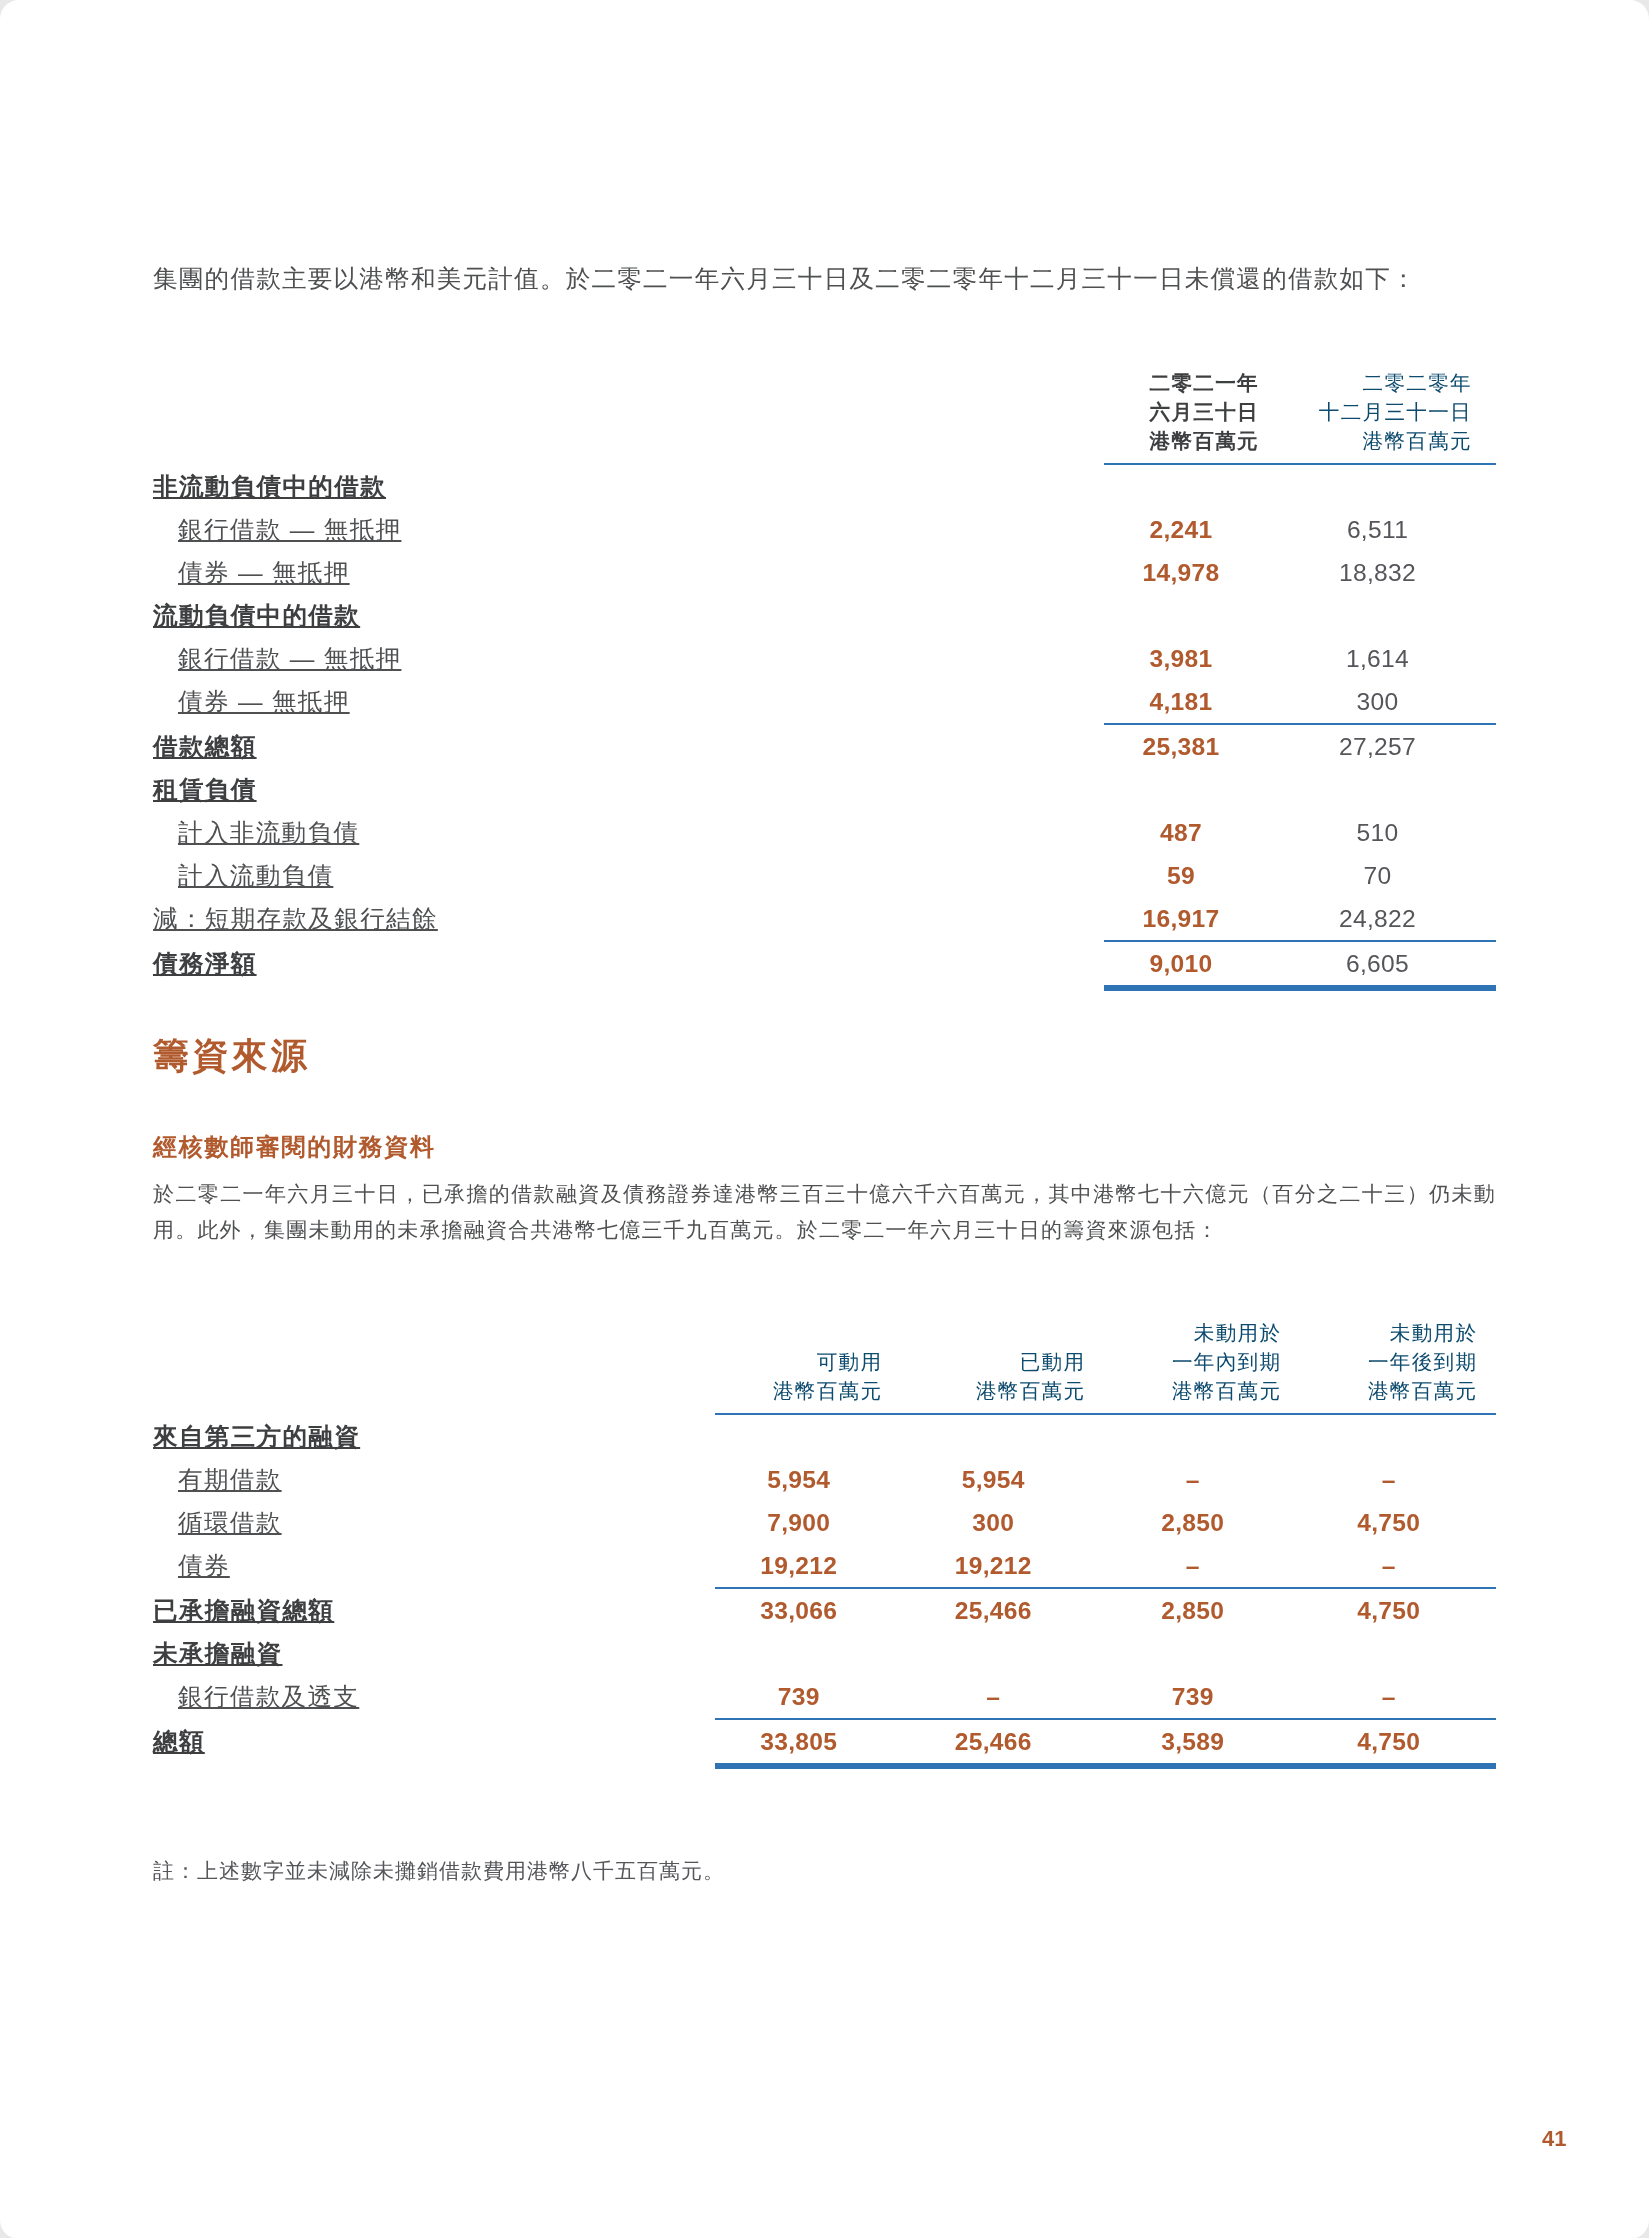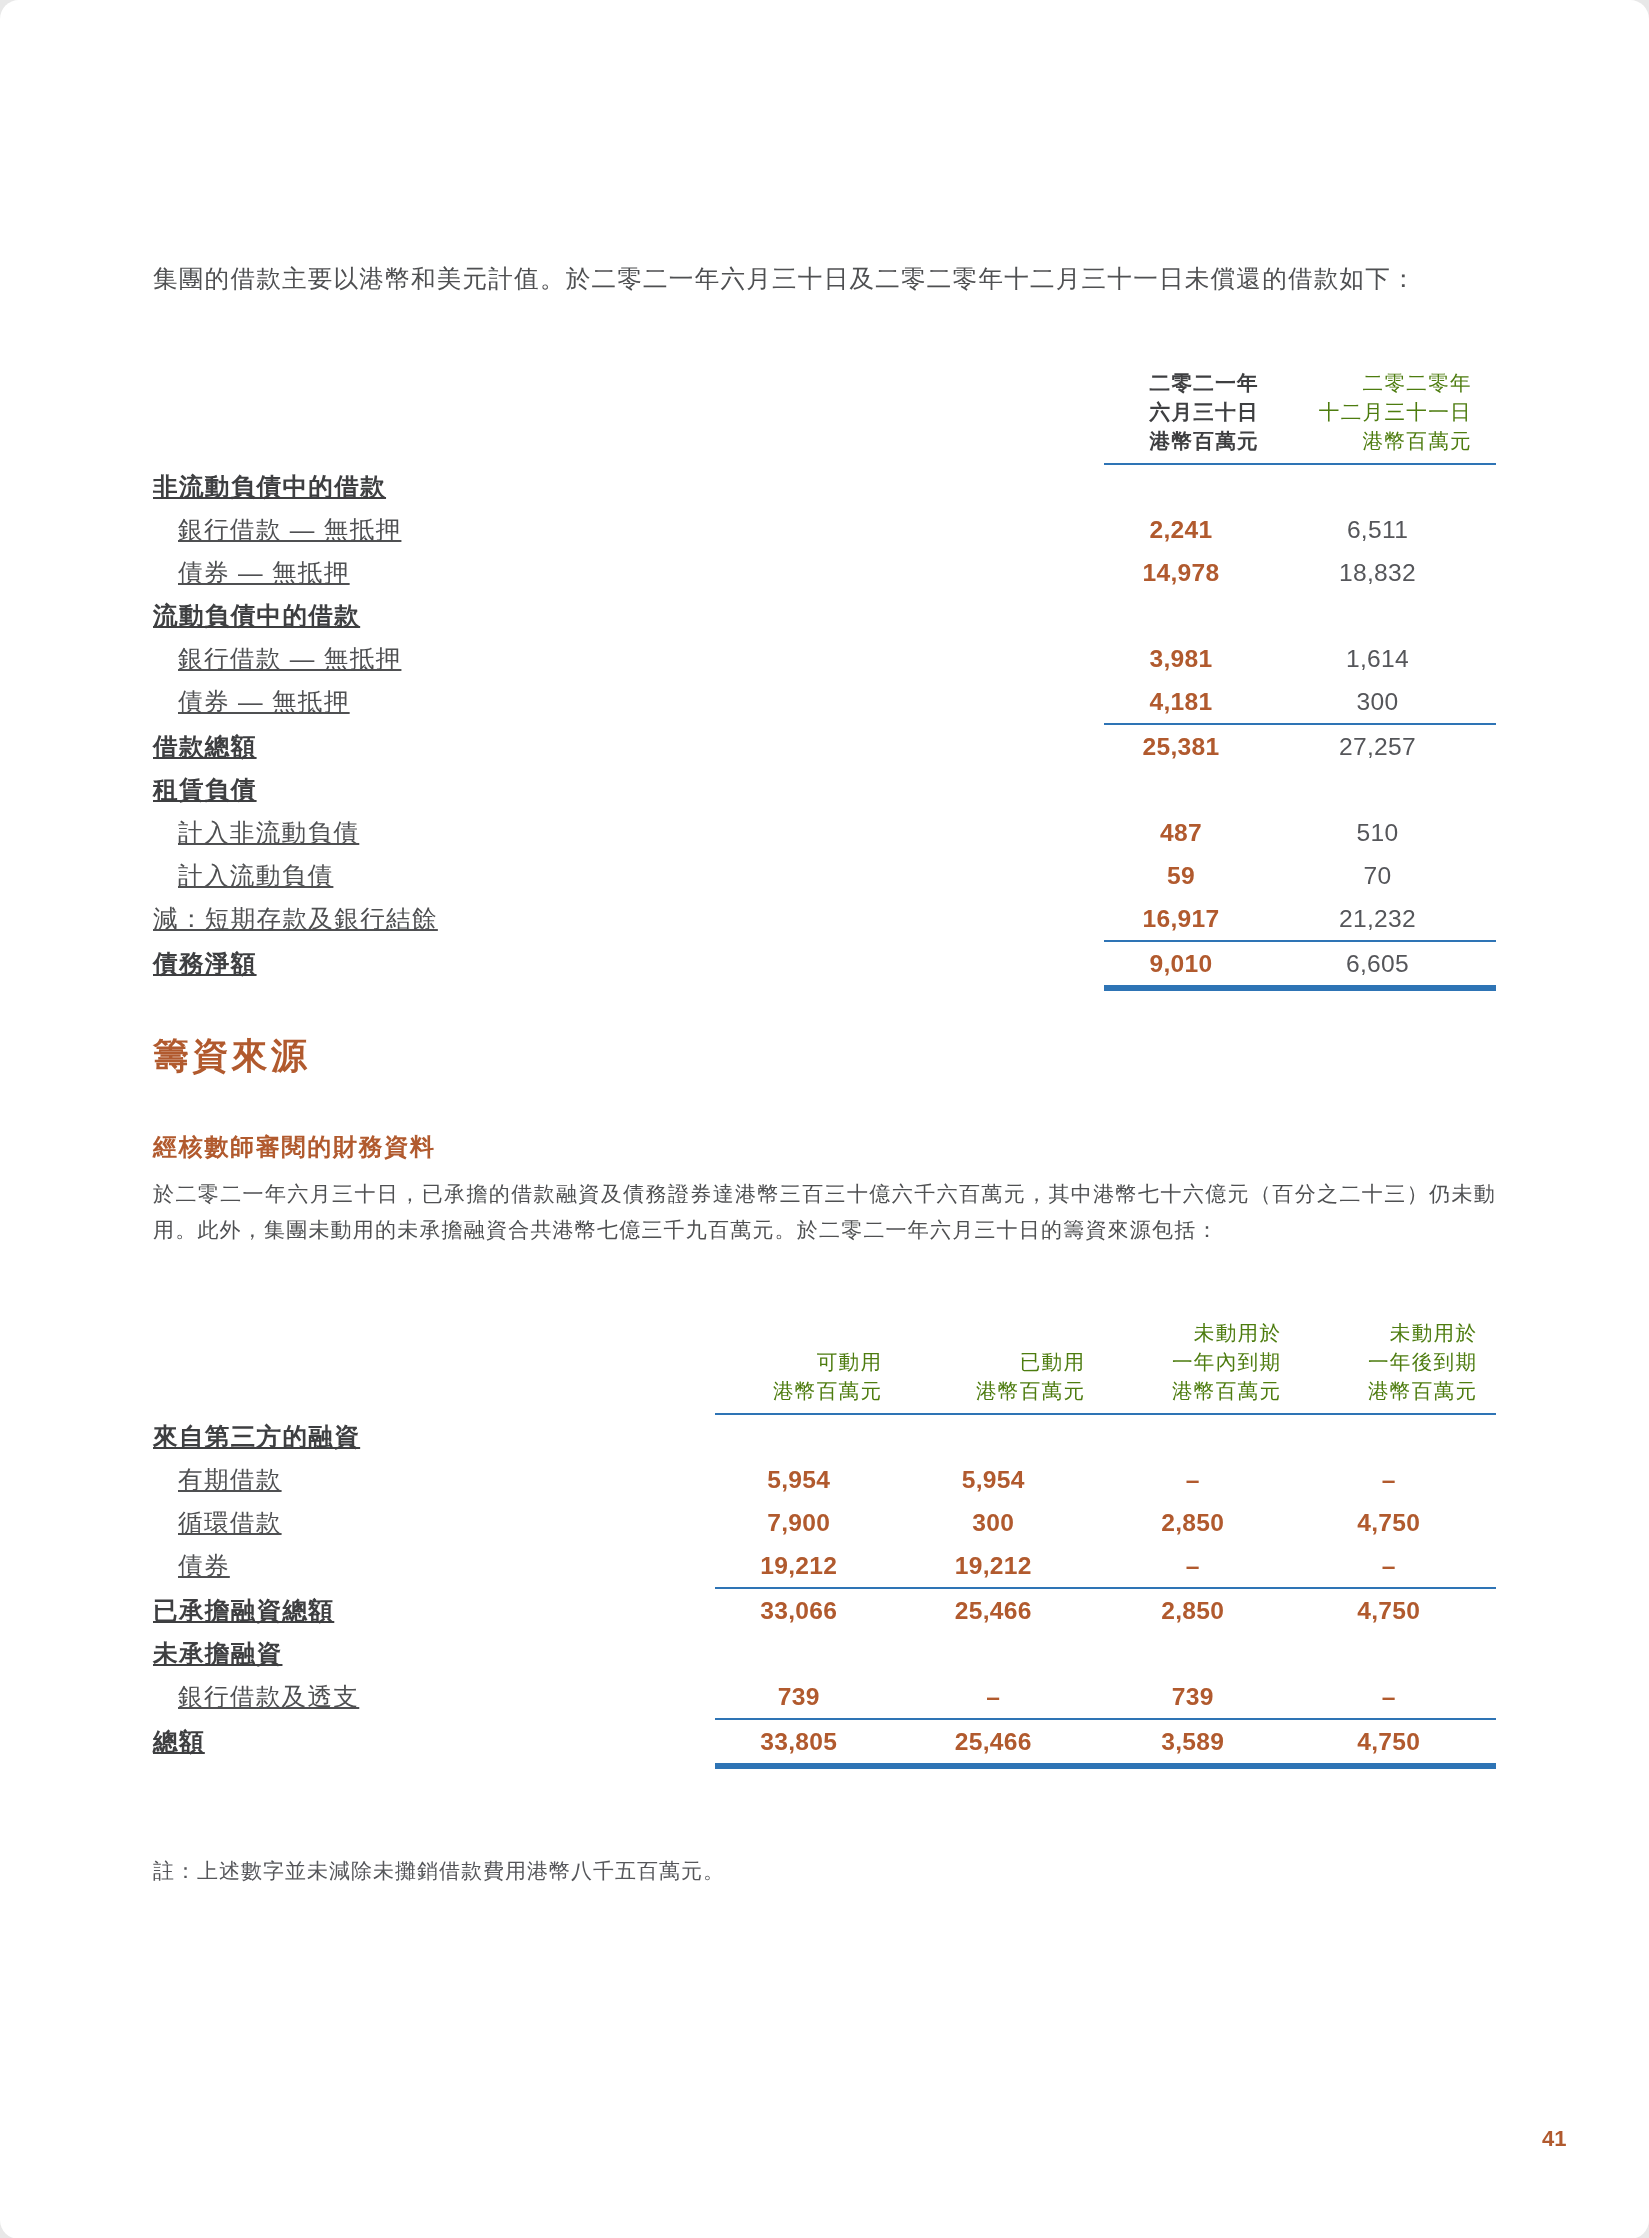--- a/index.html
+++ b/index.html
@@ -39,21 +39,21 @@
     top:1131px;
     font-size:24px; font-weight:bold; letter-spacing:1.7px;
     color:#b15a2e;
   }
 
   
   .t-head { display:flex; justify-content:flex-end; align-items:flex-end; }
   .t-head .hcol {
     text-align:right;
     font-size:20.6px; line-height:29px; letter-spacing:1.3px;
-    color:#4d7c0f;
+    color:#0c4a6e;
   }
   .head-rule { border-top:2px solid #2e74b5; margin-top:8px; margin-left:auto; }
   .rule { border-top:2px solid #2e74b5; margin-left:auto; }
   .rule.thick { border-top:6.7px solid #2e74b5; }
 
   .trow { display:flex; align-items:center; height:43px; font-size:24.6px; }
   .tlabel { flex:1; letter-spacing:1.3px; color:#4f5052;text-decoration:underline; }
   .style-section .tlabel, .style-bold .tlabel { font-weight:bold; color:#3e3f41; }
   .style-sub .tlabel { padding-left:25px; }
   .num {
@@ -163,21 +163,21 @@
     <div class="num prev c2">510</div>
   </div>
         <div class="trow style-sub">
     <div class="tlabel">計入流動負債</div>
     <div class="num c1">59</div>
     <div class="num prev c2">70</div>
   </div>
         <div class="trow style-normal">
     <div class="tlabel">減：短期存款及銀行結餘</div>
     <div class="num c1">16,917</div>
-    <div class="num prev c2">21,232</div>
+    <div class="num prev c2">24,822</div>
   </div>
         <div class="rule"></div>
         <div class="trow style-bold">
     <div class="tlabel">債務淨額</div>
     <div class="num c1">9,010</div>
     <div class="num prev c2">6,605</div>
   </div>
         <div class="rule thick"></div>
       </div>
   </div>

